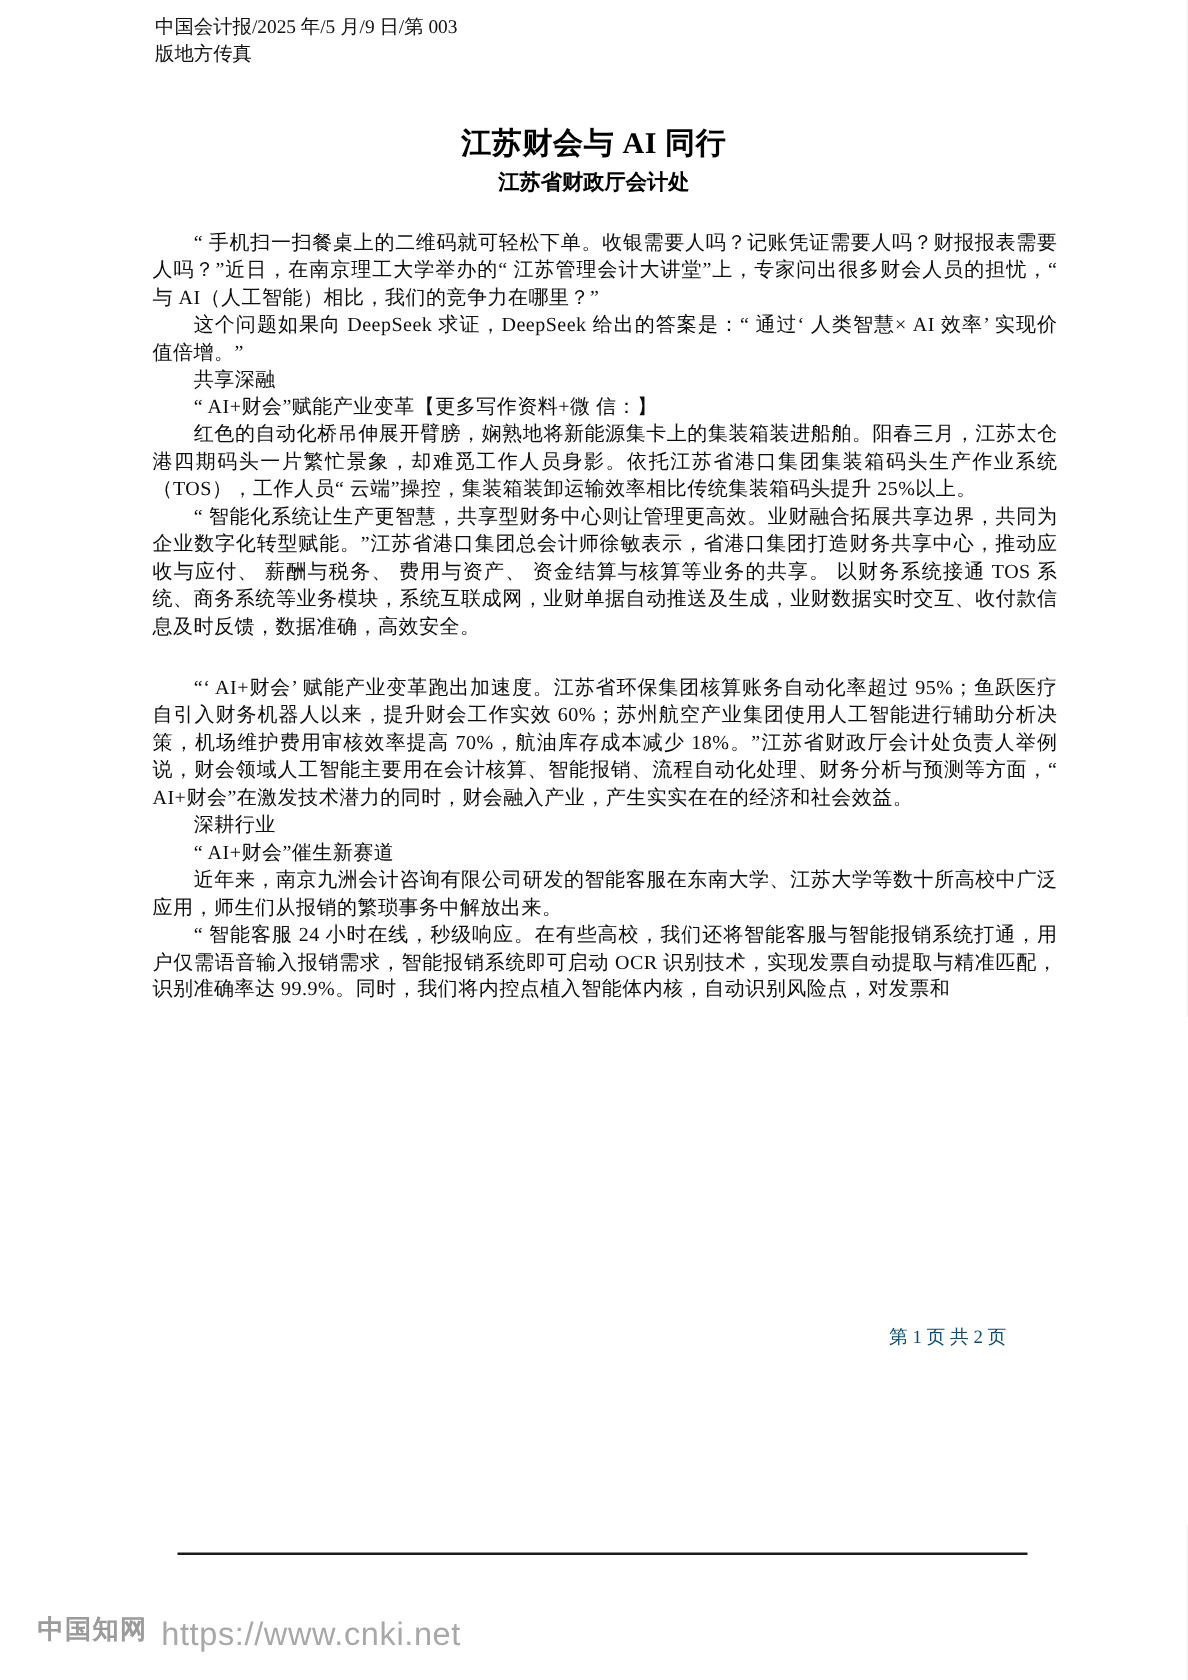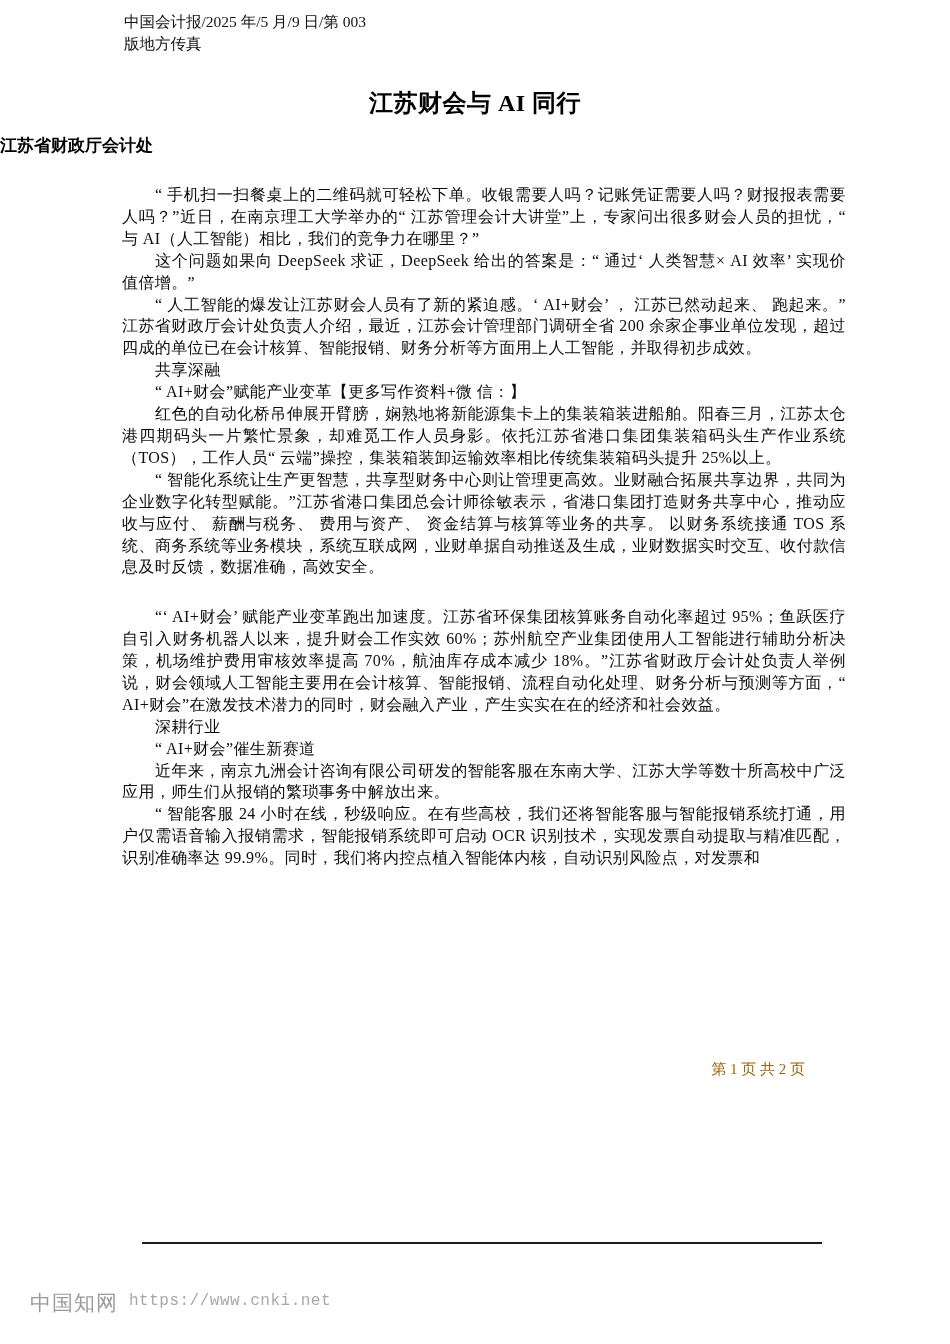--- a/index.html
+++ b/index.html
@@ -11,82 +11,82 @@
     color:#111111;
     font-family:"Liberation Serif","DejaVu Serif",sans-serif;
     overflow:hidden;
   }
   .header {
     position:absolute; left:124px; top:11px;
     font-size:15.5px; line-height:22px;
     color:#111111;
   }
   .title {
-    position:absolute; left:0; top:87px; width:100%;
+    position:absolute; left:0; top:98px; width:100%;
     text-align:center;
     font-size:24px; font-weight:bold;
     letter-spacing:0.5px;
     color:#000000;
   }
   .subtitle {
     position:absolute; left:0; top:134px; width:100%;
+    text-align:center;
     font-size:17px; font-weight:bold;
     color:#000000;
   }
   .article {
     position:absolute; left:122px; top:184px; width:724px;
     font-size:16px; line-height:21.9px;
     letter-spacing:0.4px;
     text-align:justify;
     text-justify:inter-ideograph;
     color:#0d0d0d;
   }
   .article p { margin:0; text-indent:33px; }
   .article p.blank { height:21.9px; margin-bottom:6px; }
   .page-num {
     position:absolute; top:1060px; right:145px;
-    font-size:15px; color:#a16207;
+    font-size:15px; color:#0c4a6e;
   }
   .divider {
     position:absolute; left:142px; top:1242px;
     width:680px; height:2px;
     background:#1c1c1c;
   }
   .wm-brand {
     position:absolute; left:30px; top:1289px;
-    font-size:21px; font-weight:normal;
+    font-size:21px; font-weight:bold;
     color:#9b9b9b;
     letter-spacing:1px;
   }
   .wm-url {
     position:absolute; left:129px; top:1292px;
-    font-size:16px;
+    font-size:26px;
     color:#a8a8a8;
-    font-family:Liberation Mono, monospace;
+    font-family:Liberation Sans, sans-serif;
     letter-spacing:0.5px;
   }
 </style>
 </head>
 <body>
 
 <div class="page">
 
   <div class="header">
     <div>中国会计报/2025 年/5 月/9 日/第 003</div>
     <div>版地方传真</div>
   </div>
 
   <div class="title">江苏财会与 AI 同行</div>
 
   <div class="subtitle">江苏省财政厅会计处</div>
 
   <div class="article">
       <p class="para">“ 手机扫一扫餐桌上的二维码就可轻松下单。收银需要人吗？记账凭证需要人吗？财报报表需要人吗？”近日，在南京理工大学举办的“ 江苏管理会计大讲堂”上，专家问出很多财会人员的担忧，“ 与 AI（人工智能）相比，我们的竞争力在哪里？”</p>
       <p class="para">这个问题如果向 DeepSeek 求证，DeepSeek 给出的答案是：“ 通过‘ 人类智慧× AI 效率’ 实现价值倍增。”</p>
-      <p class="para">“ 人工智能的爆发让江苏财会人员有了新的紧迫感。‘ AI+财会’ ， 江苏已然动起来、 跑起来。”江苏省财政厅会计处负责人介绍，最近，江苏会计管理部门调研全省 200 余家企事业单位发现，超过四成的单位已在会计核算、智能报销、财务分析等方面用上人工智能，并取得初步成效。</p>
       <p class="para">共享深融</p>
       <p class="para">“ AI+财会”赋能产业变革【更多写作资料+微 信：】</p>
       <p class="para">红色的自动化桥吊伸展开臂膀，娴熟地将新能源集卡上的集装箱装进船舶。阳春三月，江苏太仓港四期码头一片繁忙景象，却难觅工作人员身影。依托江苏省港口集团集装箱码头生产作业系统（TOS），工作人员“ 云端”操控，集装箱装卸运输效率相比传统集装箱码头提升 25%以上。</p>
       <p class="para">“ 智能化系统让生产更智慧，共享型财务中心则让管理更高效。业财融合拓展共享边界，共同为企业数字化转型赋能。”江苏省港口集团总会计师徐敏表示，省港口集团打造财务共享中心，推动应收与应付、 薪酬与税务、 费用与资产、 资金结算与核算等业务的共享。 以财务系统接通 TOS 系统、商务系统等业务模块，系统互联成网，业财单据自动推送及生成，业财数据实时交互、收付款信息及时反馈，数据准确，高效安全。</p>
       <p class="para blank"></p>
       <p class="para">“‘ AI+财会’ 赋能产业变革跑出加速度。江苏省环保集团核算账务自动化率超过 95%；鱼跃医疗自引入财务机器人以来，提升财会工作实效 60%；苏州航空产业集团使用人工智能进行辅助分析决策，机场维护费用审核效率提高 70%，航油库存成本减少 18%。”江苏省财政厅会计处负责人举例说，财会领域人工智能主要用在会计核算、智能报销、流程自动化处理、财务分析与预测等方面，“ AI+财会”在激发技术潜力的同时，财会融入产业，产生实实在在的经济和社会效益。</p>
       <p class="para">深耕行业</p>
       <p class="para">“ AI+财会”催生新赛道</p>
       <p class="para">近年来，南京九洲会计咨询有限公司研发的智能客服在东南大学、江苏大学等数十所高校中广泛应用，师生们从报销的繁琐事务中解放出来。</p>
       <p class="para">“ 智能客服 24 小时在线，秒级响应。在有些高校，我们还将智能客服与智能报销系统打通，用户仅需语音输入报销需求，智能报销系统即可启动 OCR 识别技术，实现发票自动提取与精准匹配，识别准确率达 99.9%。同时，我们将内控点植入智能体内核，自动识别风险点，对发票和</p>

